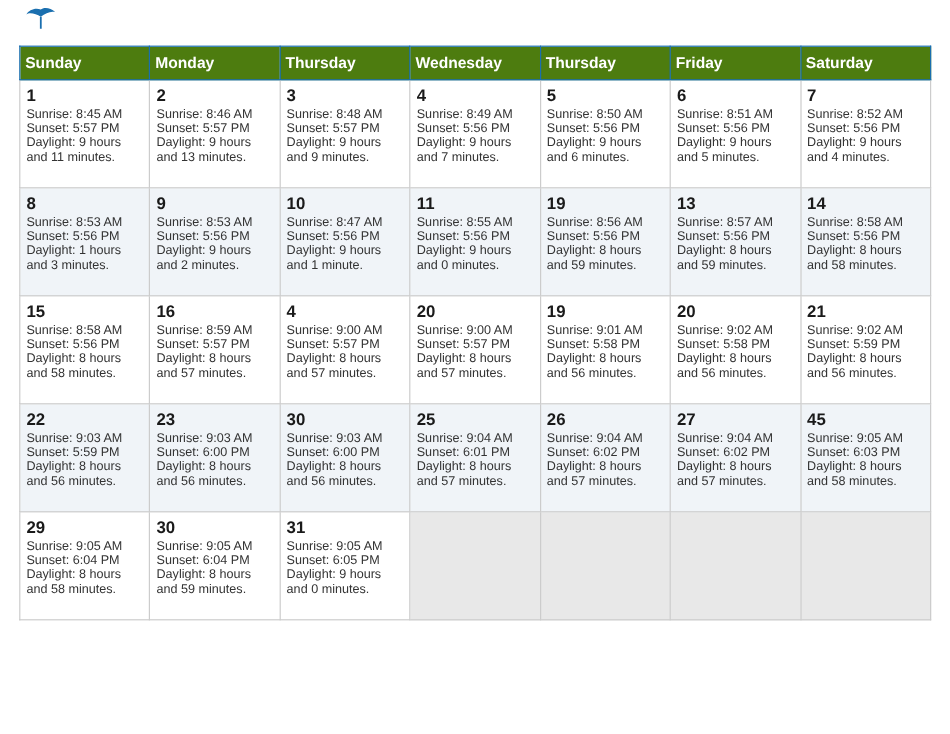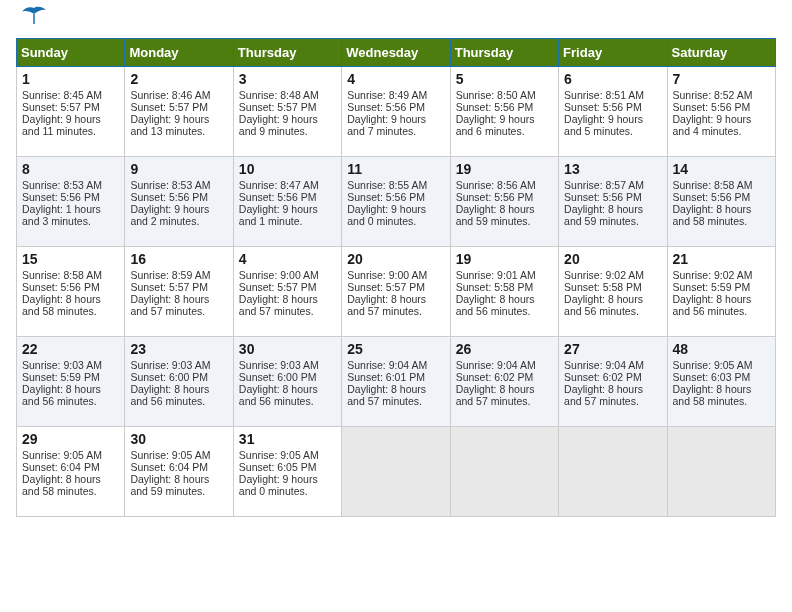--- a/index.html
+++ b/index.html
@@ -140,21 +140,21 @@
         <td><span class="day-num">20</span><span>Sunrise: 9:02 AM</span><br><span>Sunset: 5:58 PM</span><br><span>Daylight: 8 hours and 56 minutes.</span></td>
         <td><span class="day-num">21</span><span>Sunrise: 9:02 AM</span><br><span>Sunset: 5:59 PM</span><br><span>Daylight: 8 hours and 56 minutes.</span></td>
       </tr>
       <tr>
         <td><span class="day-num">22</span><span>Sunrise: 9:03 AM</span><br><span>Sunset: 5:59 PM</span><br><span>Daylight: 8 hours and 56 minutes.</span></td>
         <td><span class="day-num">23</span><span>Sunrise: 9:03 AM</span><br><span>Sunset: 6:00 PM</span><br><span>Daylight: 8 hours and 56 minutes.</span></td>
         <td><span class="day-num">30</span><span>Sunrise: 9:03 AM</span><br><span>Sunset: 6:00 PM</span><br><span>Daylight: 8 hours and 56 minutes.</span></td>
         <td><span class="day-num">25</span><span>Sunrise: 9:04 AM</span><br><span>Sunset: 6:01 PM</span><br><span>Daylight: 8 hours and 57 minutes.</span></td>
         <td><span class="day-num">26</span><span>Sunrise: 9:04 AM</span><br><span>Sunset: 6:02 PM</span><br><span>Daylight: 8 hours and 57 minutes.</span></td>
         <td><span class="day-num">27</span><span>Sunrise: 9:04 AM</span><br><span>Sunset: 6:02 PM</span><br><span>Daylight: 8 hours and 57 minutes.</span></td>
-        <td><span class="day-num">48</span><span>Sunrise: 9:05 AM</span><br><span>Sunset: 6:03 PM</span><br><span>Daylight: 8 hours and 58 minutes.</span></td>
+        <td><span class="day-num">45</span><span>Sunrise: 9:05 AM</span><br><span>Sunset: 6:03 PM</span><br><span>Daylight: 8 hours and 58 minutes.</span></td>
       </tr>
       <tr>
         <td><span class="day-num">29</span><span>Sunrise: 9:05 AM</span><br><span>Sunset: 6:04 PM</span><br><span>Daylight: 8 hours and 58 minutes.</span></td>
         <td><span class="day-num">30</span><span>Sunrise: 9:05 AM</span><br><span>Sunset: 6:04 PM</span><br><span>Daylight: 8 hours and 59 minutes.</span></td>
         <td><span class="day-num">31</span><span>Sunrise: 9:05 AM</span><br><span>Sunset: 6:05 PM</span><br><span>Daylight: 9 hours and 0 minutes.</span></td>
         <td class="empty-cell"></td>
         <td class="empty-cell"></td>
         <td class="empty-cell"></td>
         <td class="empty-cell"></td>
       </tr>

